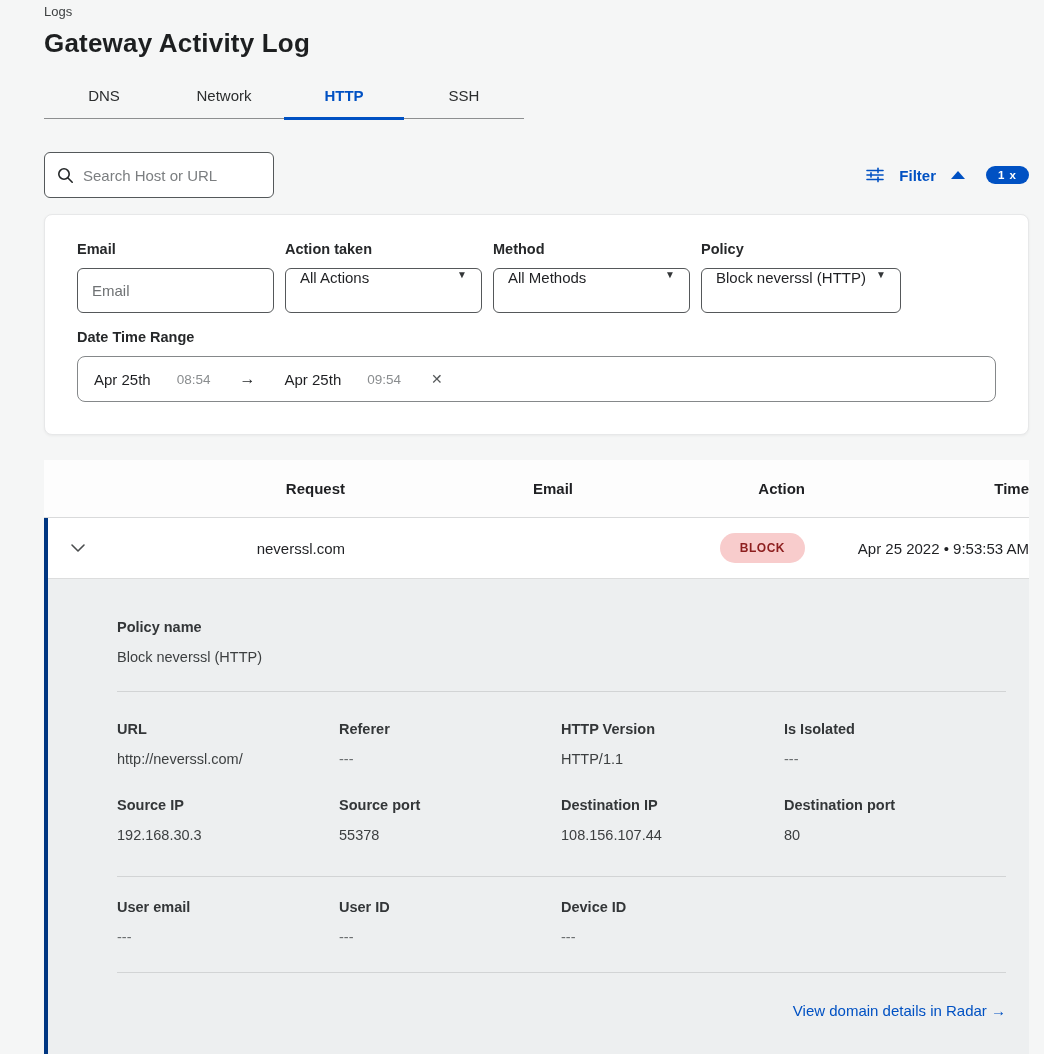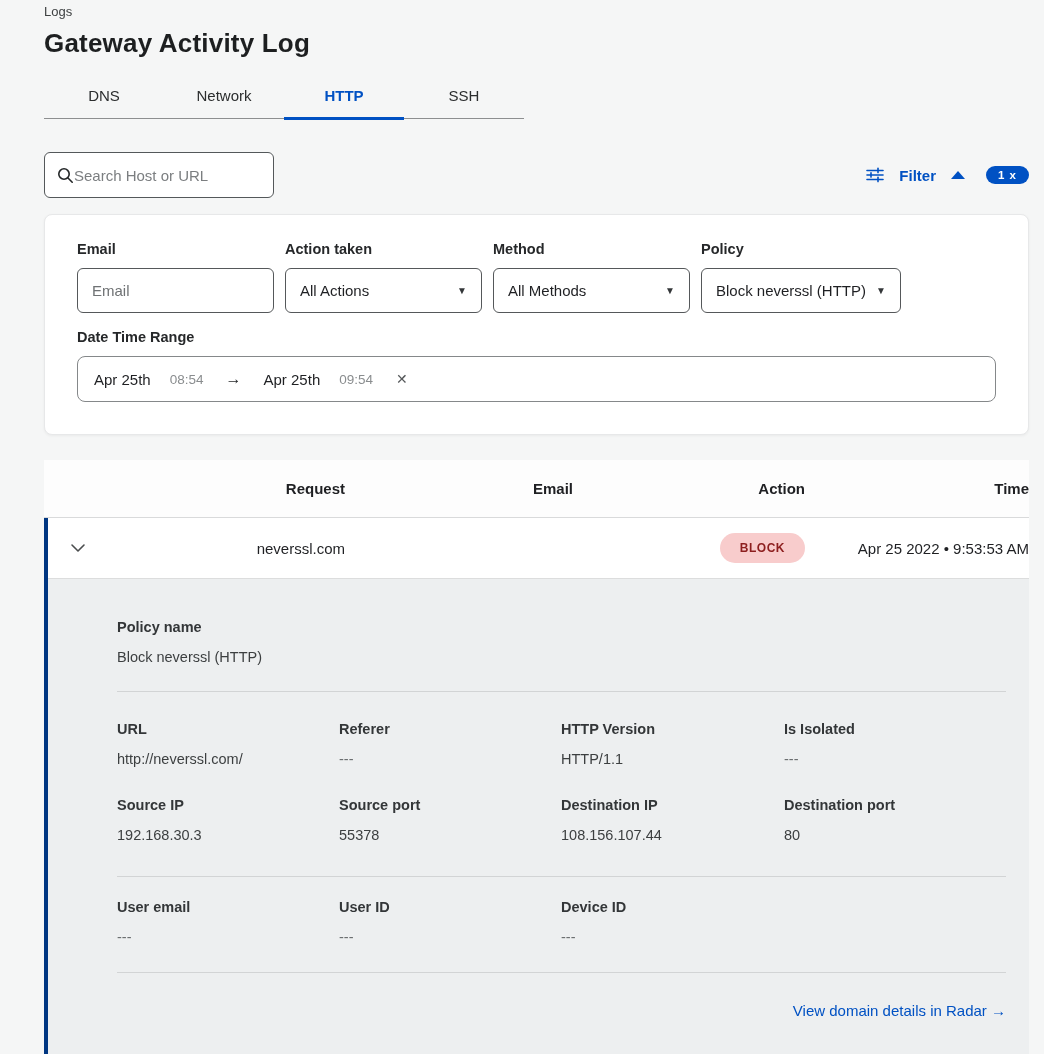--- a/index.html
+++ b/index.html
@@ -15,41 +15,41 @@
   .breadcrumb { font-size:13px; color:#3f4243; }
   .page-title { font-size:26px; font-weight:700; color:#1d1f20; margin-top:9px; letter-spacing:0.2px; }
 
   
   .tabs { display:flex; width:480px; margin-top:20px; border-bottom:1px solid #8d8f90; }
   .tab { width:120px; text-align:center; padding:8px 0 13px; font-size:15px; color:#2b2d2e; cursor:pointer; border-bottom:3px solid transparent; margin-bottom:-2px; }
   .tab.active { color:#0051c3; font-weight:700; border-bottom-color:#0051c3; }
 
   
   .toolbar { display:flex; justify-content:space-between; align-items:center; margin-top:33px; }
-  .search-box { display:flex; align-items:center; width:230px; height:46px; background:#fff; border:1px solid #54585a; border-radius:6px; padding:4px 12px; }
+  .search-box { display:flex; align-items:center; width:230px; height:46px; background:#fff; border:1px solid #54585a; border-radius:6px; padding:4px 12px; gap:9px; }
   .search-box input { border:none; outline:none; font-size:15px; color:#1f2023; width:100%; font-family:inherit; background:transparent; }
   .search-box input::placeholder { color:#7b7e80; }
   .filter-group { display:flex; align-items:center; gap:15px; }
   .filter-label { color:#0051c3; font-size:15px; font-weight:700; }
   .caret-up { width:0; height:0; border-left:7px solid transparent; border-right:7px solid transparent; border-bottom:8px solid #0051c3; }
   .filter-badge { background:#0051c3; color:#fff; font-size:11.5px; font-weight:700; border-radius:999px; padding:3px 12px; margin-left:6px; letter-spacing:1px; }
 
   
   .filter-panel { background:#fff; border:1px solid #e7e8e9; border-radius:8px; box-shadow:0 1px 3px rgba(0,0,0,0.05); margin-top:16px; padding:26px 32px 32px; }
   .filter-row { display:flex; gap:11px; }
   .field { display:flex; flex-direction:column; }
   .field-label { font-size:14.5px; font-weight:700; color:#26282a; margin-bottom:11px; }
   .text-input, .select { height:45px; border:1px solid #55585a; border-radius:6px; background:#fff; font-size:15px; }
   .text-input { width:197px; padding:0 14px; color:#1f2023; outline:none; font-family:inherit; }
   .text-input::placeholder { color:#6f7274; }
-  .select { display:flex; align-items:center; justify-content:space-between; padding:0 14px; cursor:pointer; }
+  .select { display:flex; align-items:flex-start; justify-content:space-between; padding:0 14px; cursor:pointer; }
   .select .sel-caret { font-size:10px; color:#333638; }
   .w197 { width:197px; } .w200 { width:200px; }
   .daterange-field { margin-top:16px; }
-  .daterange { display:inline-flex; align-items:center; height:46px; border:1px solid #85888a; border-radius:8px; background:#fff; padding:0 16px; gap:19px; cursor:pointer; }
+  .daterange { display:inline-flex; align-items:center; height:46px; border:1px solid #85888a; border-radius:8px; background:#fff; padding:0 16px; gap:26px; cursor:pointer; }
   .dr-date { font-size:15px; color:#1f2023; }
   .dr-time { font-size:13.5px; color:#8a8d8f; }
   .dr-arrow { font-size:16px; color:#26282a; padding:0 3px; }
   .dr-close { font-size:14px; color:#55585a; margin-left:4px; cursor:pointer; }
 
   
   .table-card { position:relative; background:#fff; margin-top:25px; height:602px; overflow:hidden; }
   .accent-stripe { position:absolute; left:0; top:58px; bottom:0; width:4px; background:#003681; z-index:2; }
   .tgrid { display:grid; grid-template-columns:67px 234px 228px 232px auto; align-items:center;text-align:right; }
   .thead { height:58px; background:#fdfdfd; border-bottom:1px solid #d9dadb; font-size:15px; font-weight:700; color:#1f2023; }

